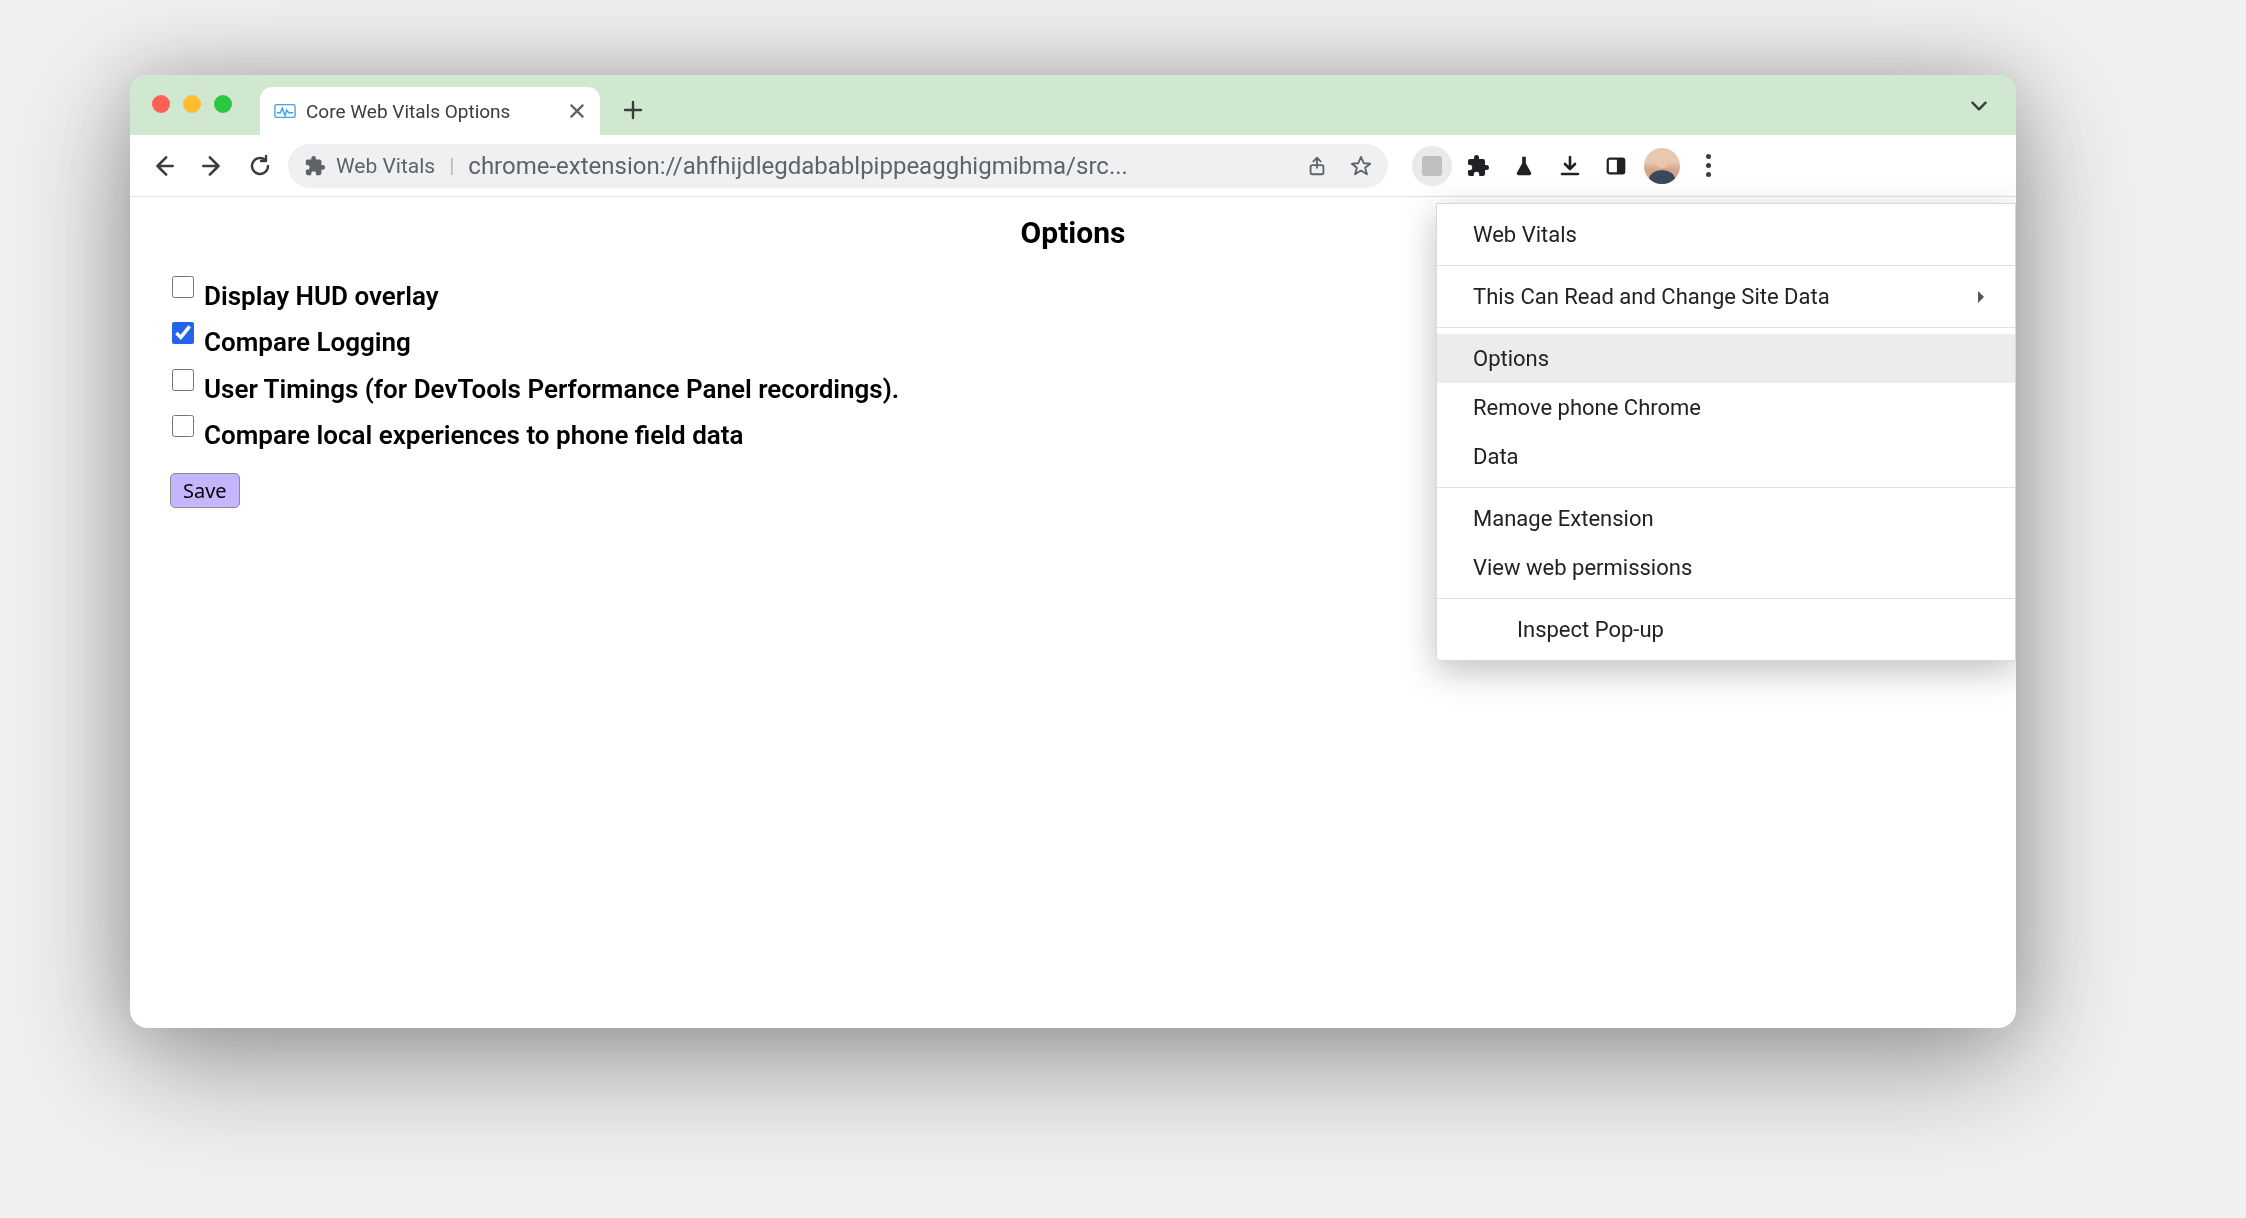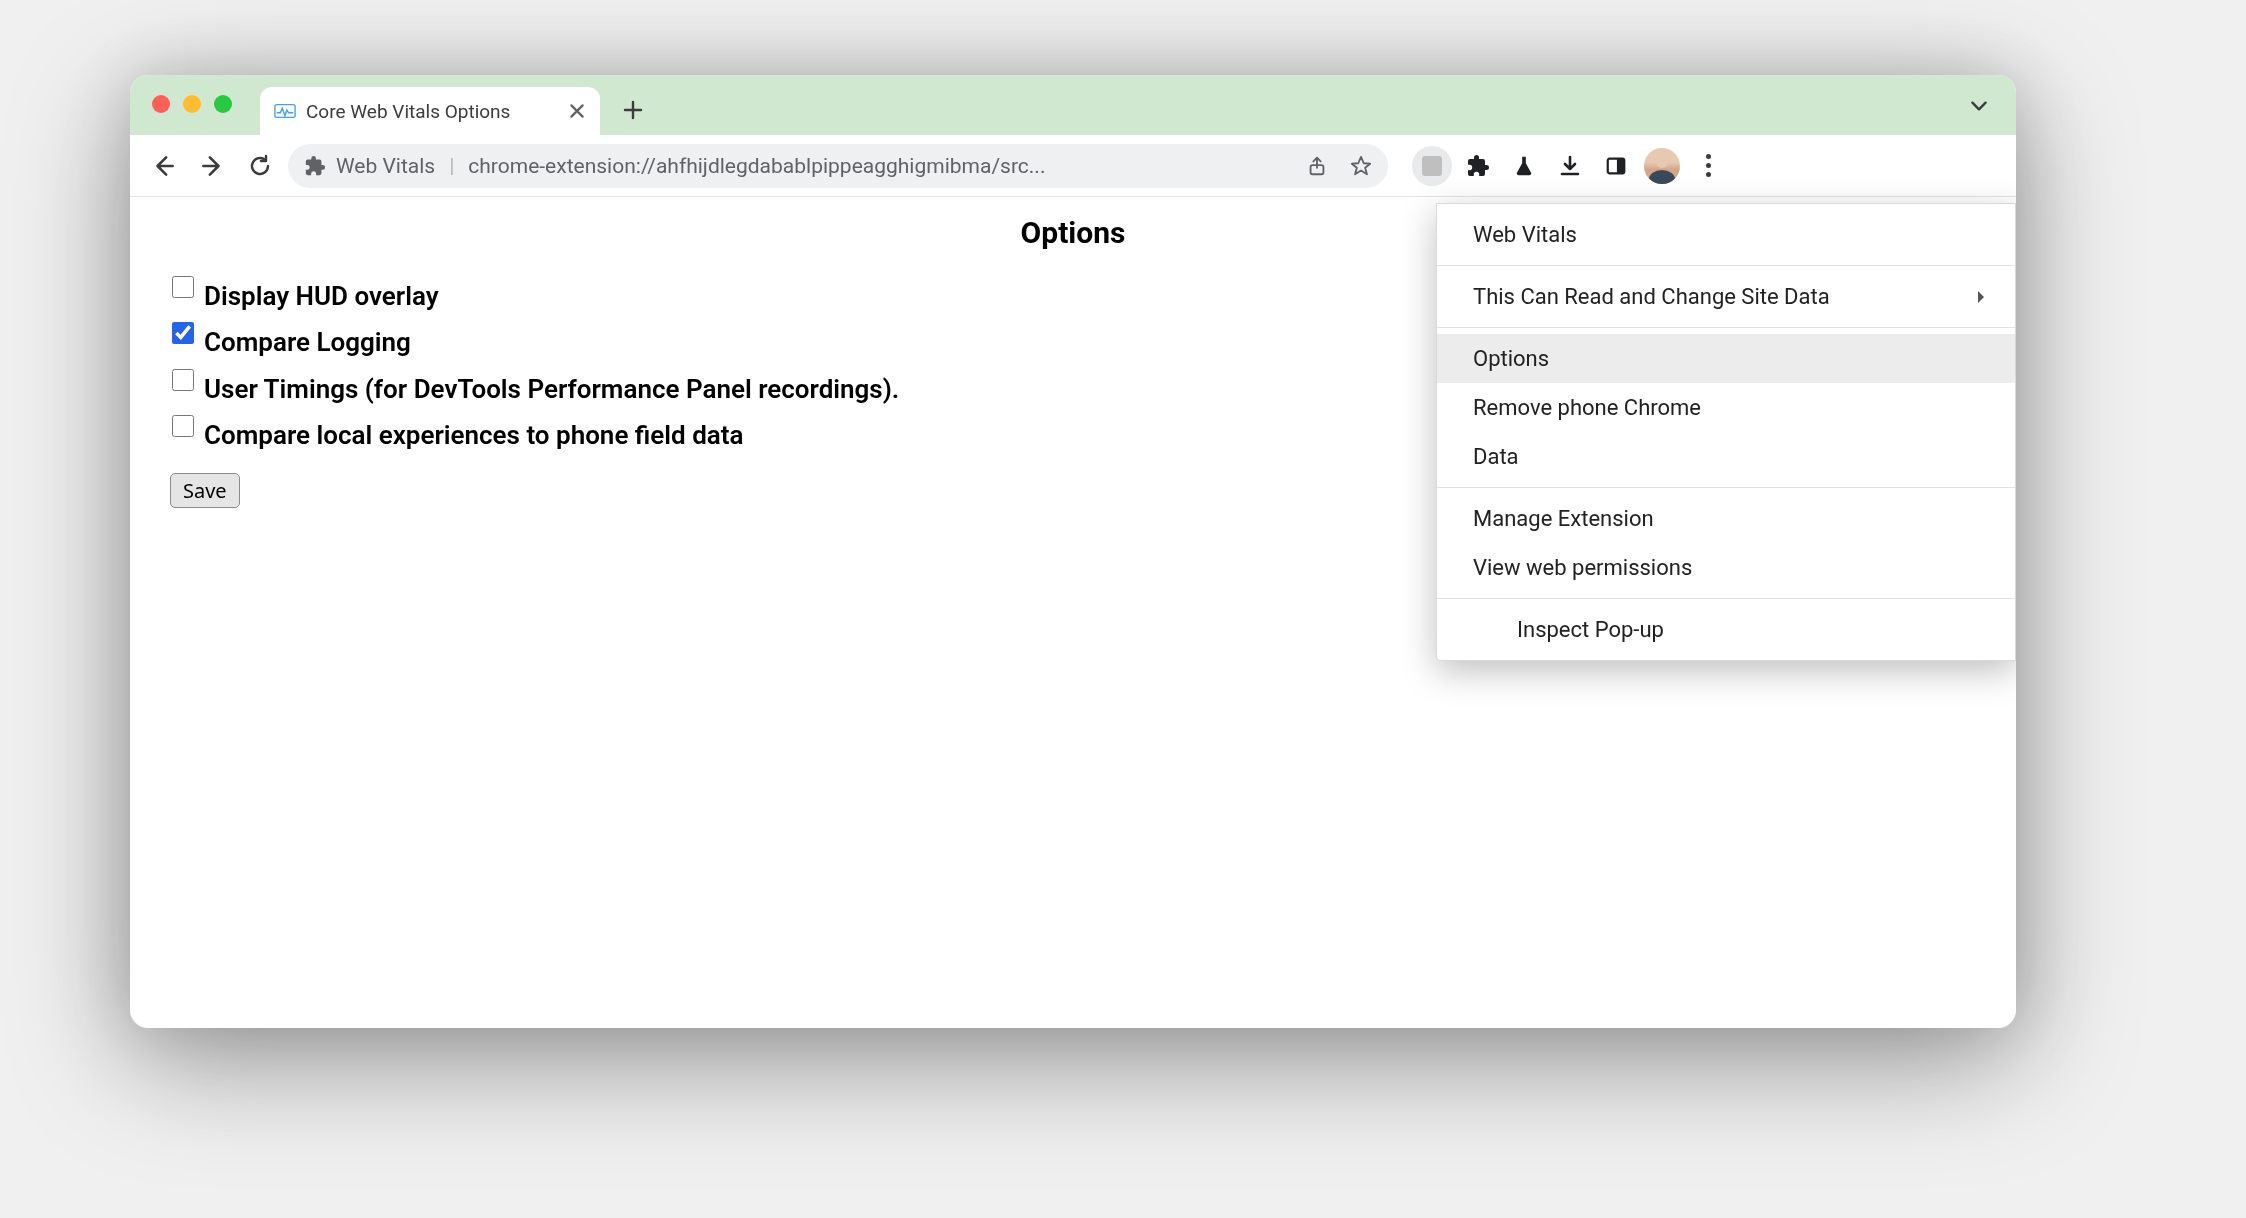--- a/index.html
+++ b/index.html
@@ -105,21 +105,21 @@
     border-radius: 22px;
     display: flex;
     align-items: center;
     padding: 0 10px 0 16px;
     gap: 10px;
     max-width: 1100px;
   }
   .omnibox .ext-icon { color: #5f6368; }
   .omnibox .ext-name { color: #5f6368; font-size: 21px; }
   .omnibox .sep { color: #b6b6b6; font-size: 21px; margin: 0 4px; }
-  .omnibox .url { color: #5f6368; font-size: 21px; white-space: nowrap; overflow: hidden; text-overflow: ellipsis; flex: 0 1 auto; }
+  .omnibox .url { color: #5f6368; font-size: 24px; white-space: nowrap; overflow: hidden; text-overflow: ellipsis; flex: 0 1 auto; }
   .omnibox .spacer { flex: 1; }
   .omnibox .ob-btn { width: 34px; height: 34px; display:flex; align-items:center; justify-content:center; color:#5f6368; cursor:pointer; }
   .toolbar-right {
     display: flex;
     align-items: center;
     gap: 6px;
     margin-left: 16px;
   }
   .tb-btn {
     width: 40px; height: 40px;
@@ -171,21 +171,21 @@
   .option input[type=checkbox] {
     width: 22px; height: 22px;
     accent-color: #2563eb;
     margin-left: 2px;
   }
   .save-btn {
     margin-top: 12px;
     font-family: system-ui, sans-serif;
     font-size: 20px;
     padding: 3px 12px;
-    background: #e5e5e5;
+    background: #c4b5fd;
     border: 1.5px solid #8b8b8b;
     border-radius: 5px;
     cursor: pointer;
   }
   
   .context-menu {
     position: absolute;
     top: 128px;
     right: 0;
     width: 580px;

